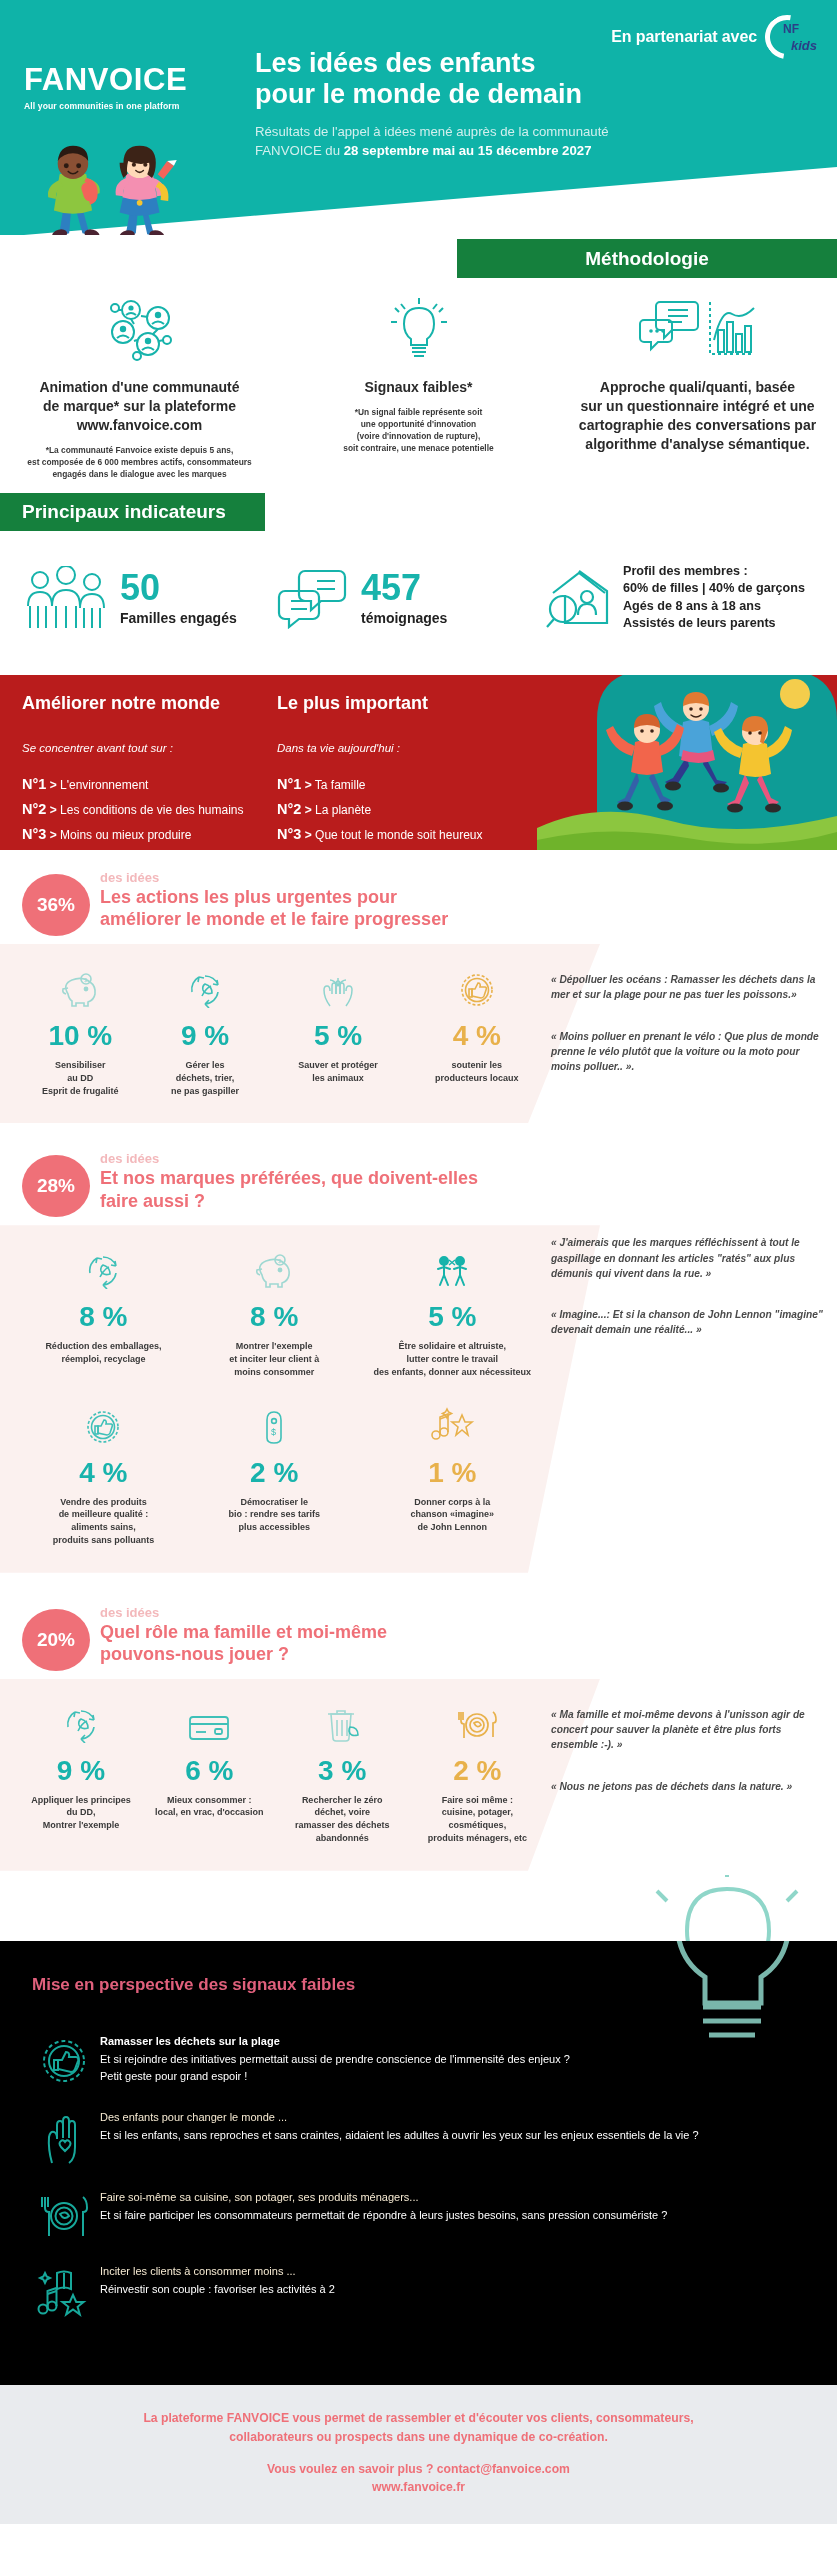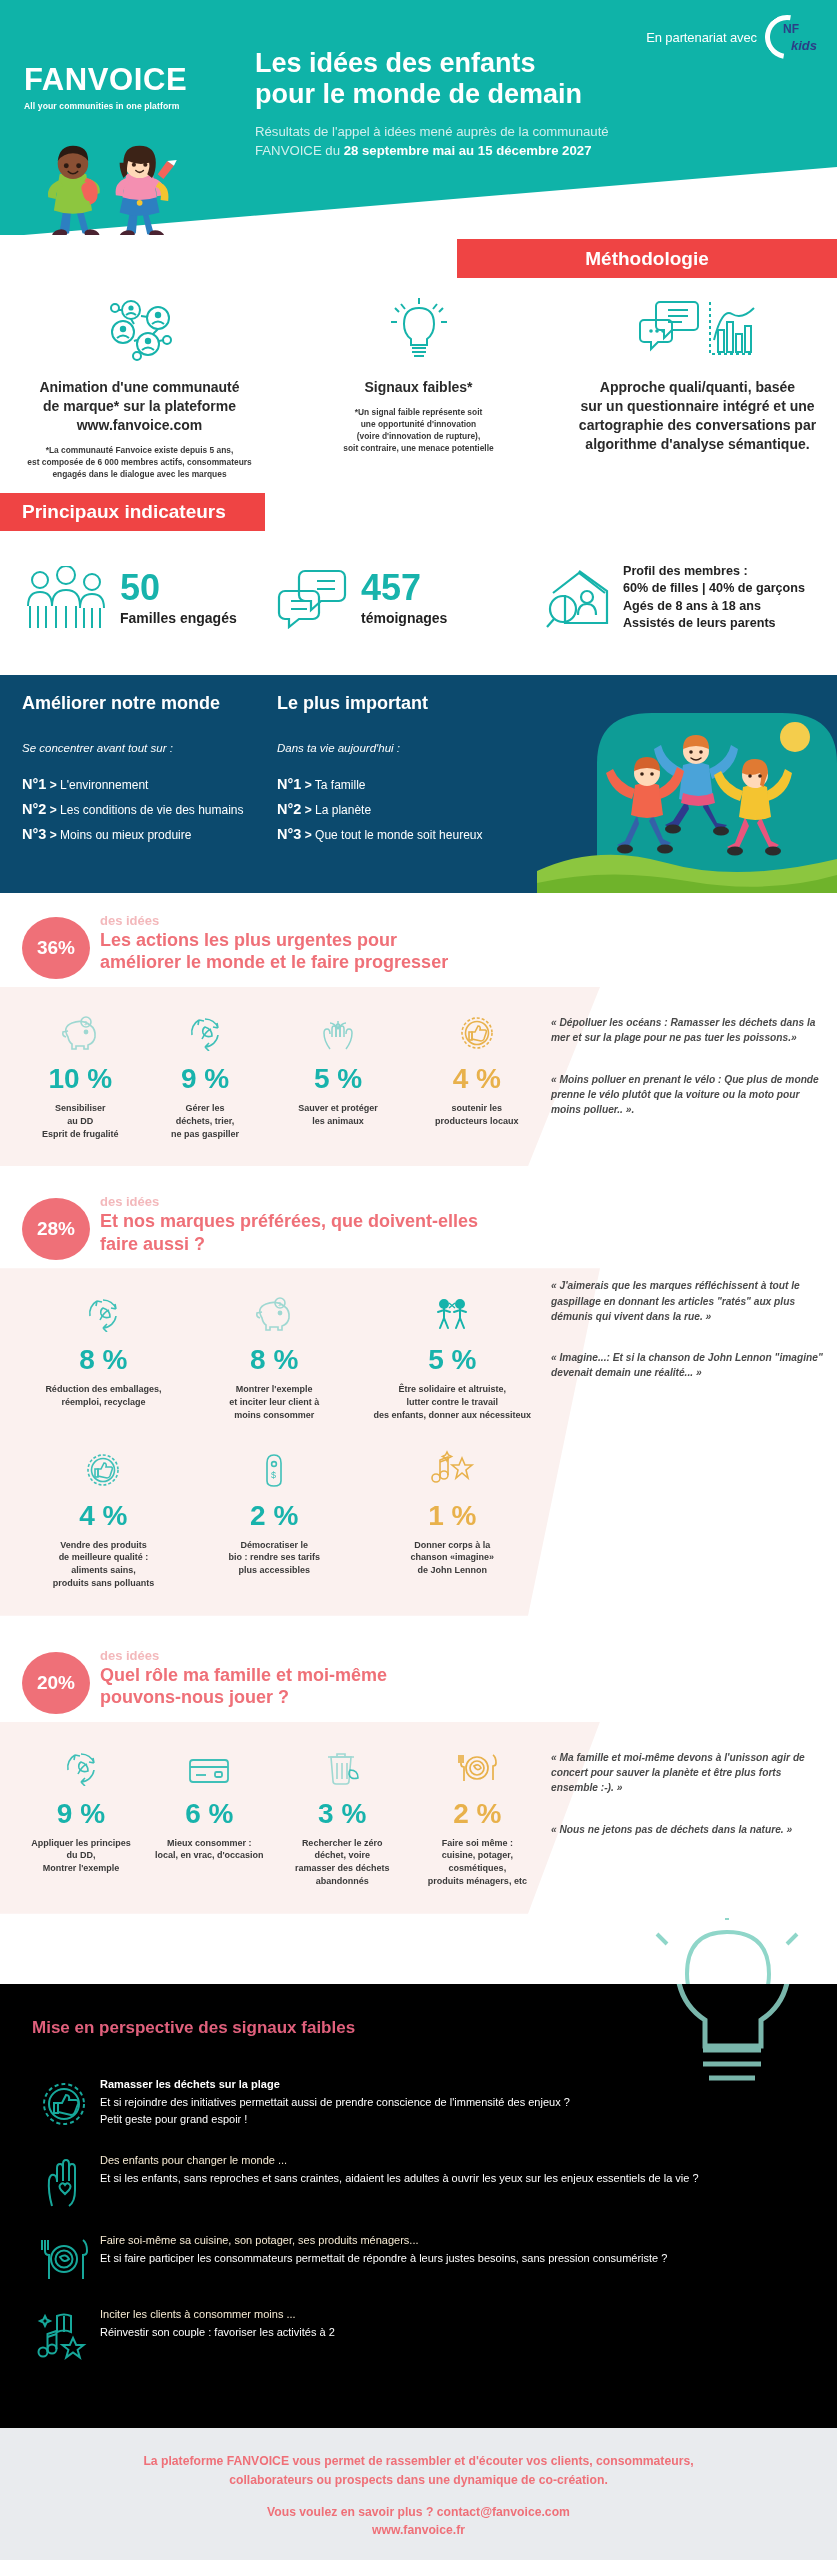--- a/index.html
+++ b/index.html
@@ -23,21 +23,21 @@
     height: 70px;
     background: #ffffff;
     clip-path: polygon(0 100%, 100% 0, 100% 100%, 0 100%);
   }
   .partner {
     position: absolute;
     top: 14px; right: 14px;
     display: flex; align-items: center; gap: 8px;
   }
   .partner-label {
-    color: #ffffff; font-size: 13px; font-weight: normal; letter-spacing: -.1px;
+    color: #ffffff; font-size: 16px; font-weight: bold; letter-spacing: -.1px;
   }
   .conf-logo { position: relative; width: 58px; height: 46px; }
   .conf-logo .arc {
     position:absolute; width: 44px; height: 44px; border-radius: 50%;
     border: 5px solid #ffffff; border-right-color: transparent; border-bottom-color: transparent;
     transform: rotate(-35deg); left: 0; top: 1px;
   }
   .conf-logo .nf {
     position:absolute; left: 18px; top: 8px; color:#2b3f87; font-weight: bold;
     font-size: 12px; font-family: "Liberation Sans", sans-serif;
@@ -62,21 +62,21 @@
   .hero-sub {
     color:#d2f0ee; font-size: 13.2px; line-height: 1.45; margin-top: 11px;
   }
   .hero-sub b { color:#ffffff; font-weight: bold; }
 
   
   .kids-ill { position:absolute; left: 22px; top: 140px; width: 220px; height: 100px; }
 
   
   .pink-banner {
-    background: #ef4444; color:#fff; font-weight: bold;
+    background: #15803d; color:#fff; font-weight: bold;
     display:flex; align-items:center;
   }
 
   
   .methodo-wrap { position: relative; height: 250px; }
   .methodo-banner {
     position:absolute; right: 0; top: 4px; width: 380px; height: 39px;
     justify-content:center; font-size: 19px;
   }
   .methodo-cols {
@@ -103,21 +103,21 @@
   .ind-col.c1 { width: 275px; padding-left: 22px; }
   .ind-col.c2 { width: 270px; }
   .ind-col.c3 { width: 290px; }
   .ind-num { font-size: 36px; font-weight: bold; color:#18b3ac; line-height: 1; }
   .ind-label { font-size: 14px; font-weight:bold; color:#222; margin-top: 4px; }
   .ind-stack { margin-left: 6px; }
   .ind-profile { font-size: 12.6px; font-weight:bold; color:#222; line-height:1.38; margin-left: 8px; }
 
   
   .teal-panel {
-    position:relative; height: 218px; background:#0c4a6e; overflow:hidden;
+    position:relative; height: 175px; background:#b91c1c; overflow:hidden;
   }
   .tp-hill {
     position:absolute; right: 0; bottom: 0; width: 300px; height: 190px;
   }
   .tp-cols { position:absolute; top: 18px; left: 22px; display:flex; }
   .tp-col { width: 255px; }
   .tp-h { color:#fff; font-size: 18px; font-weight: bold; }
   .tp-it { color:#fff; font-size: 11.5px; font-style: italic; margin-top: 28px; }
   .tp-list { margin-top: 22px; }
   .tp-row { color:#fff; font-size: 12px; margin-bottom: 9px; }

